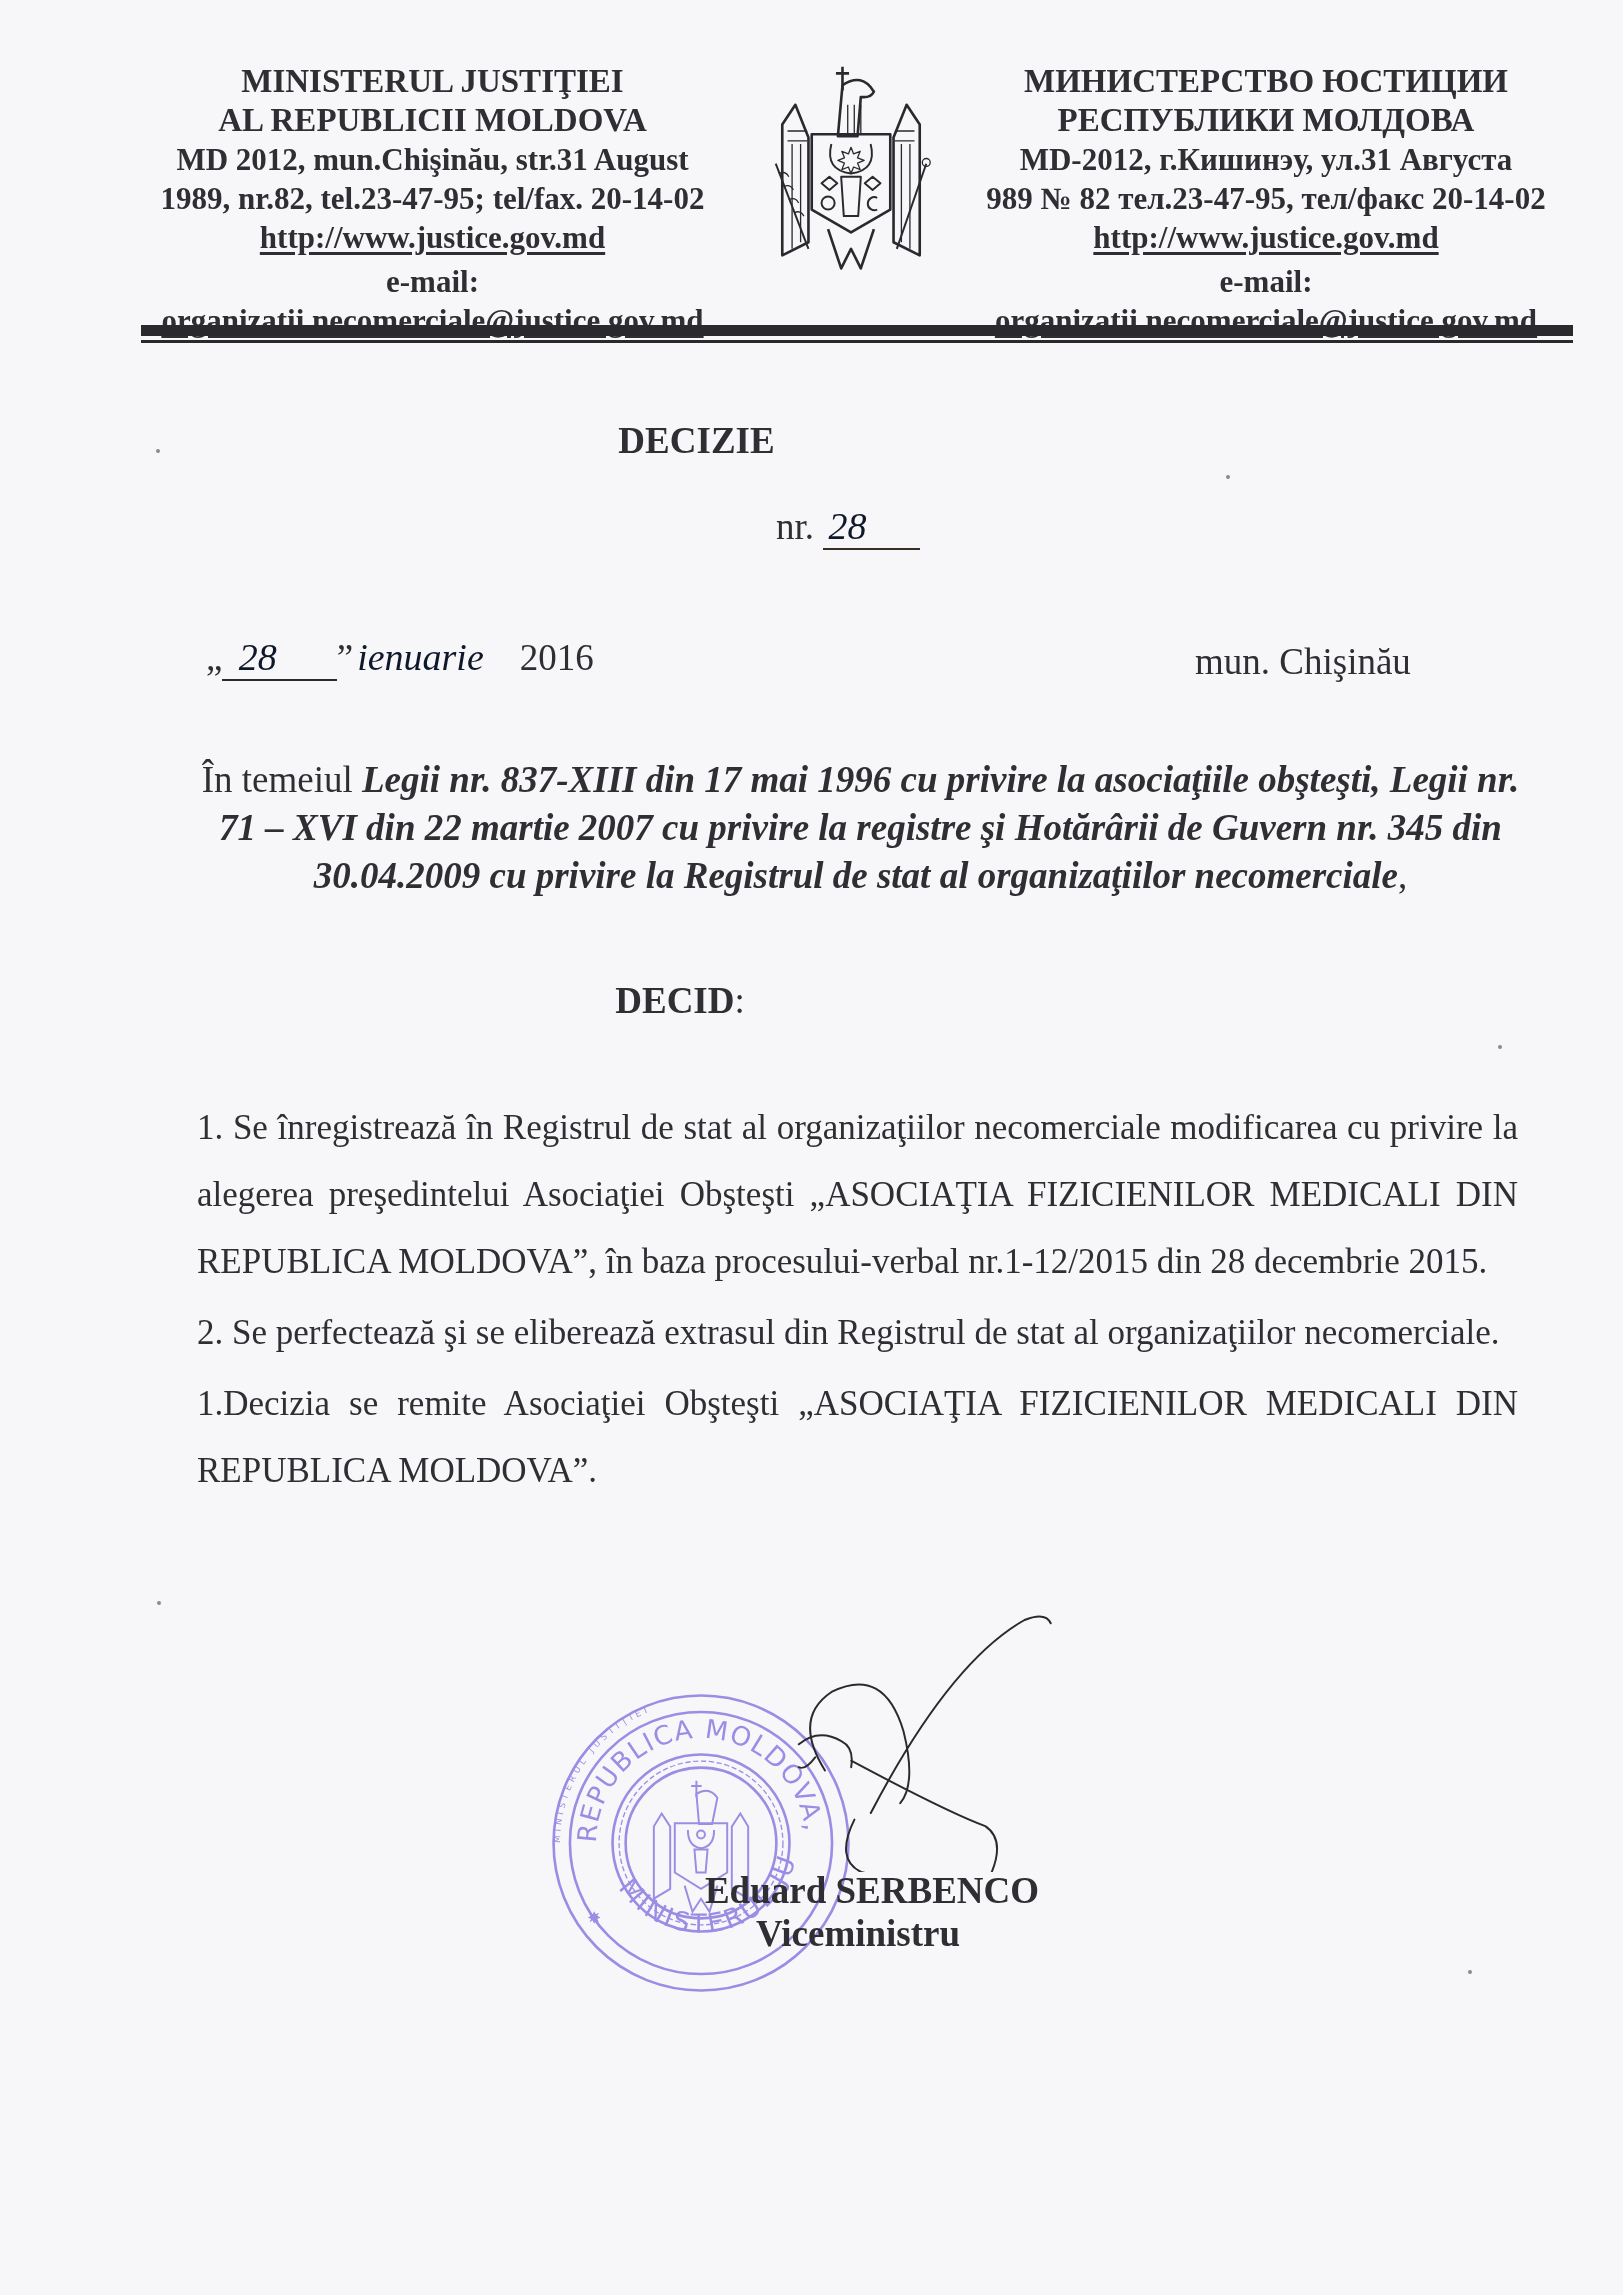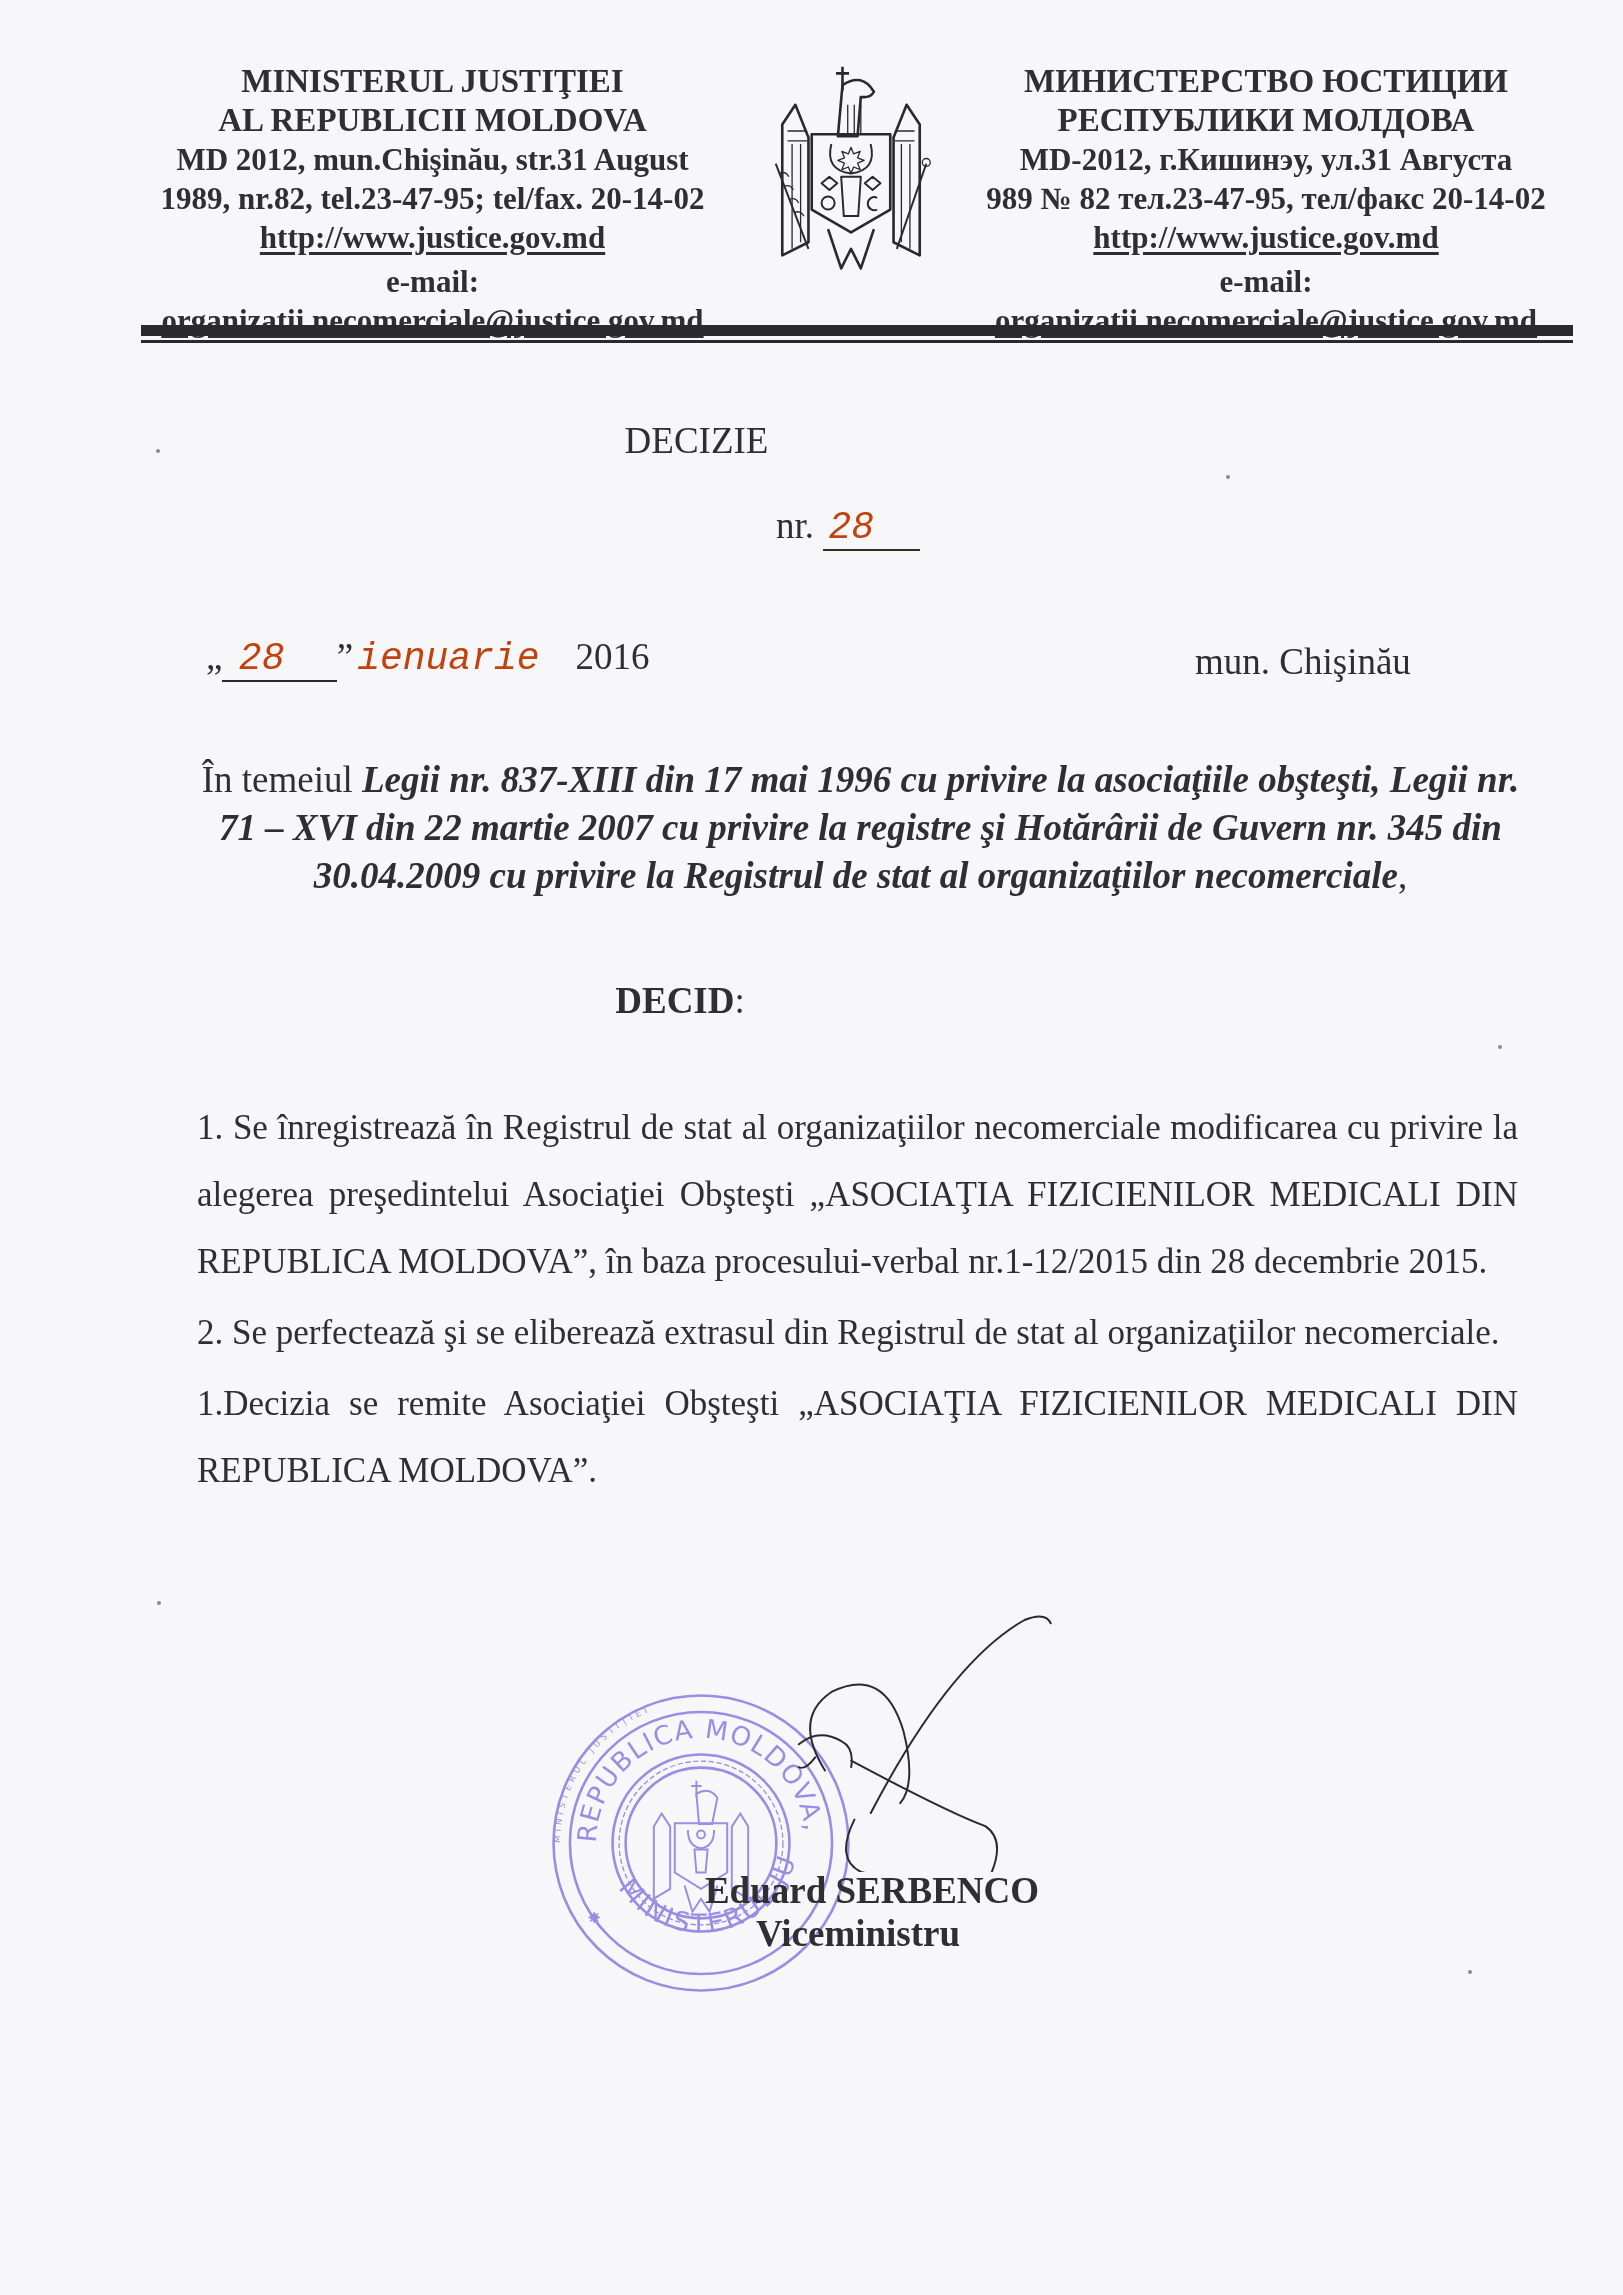--- a/index.html
+++ b/index.html
@@ -26,28 +26,28 @@
   .rule-thick {
     position: absolute; left: 141px; top: 325px; width: 1432px; height: 10.5px;
     background: #2a2a2e;
   }
   .rule-thin {
     position: absolute; left: 141px; top: 340px; width: 1432px; height: 3.3px;
     background: #2a2a2e;
   }
   .title {
     position: absolute; left: 0; width: 1393px; top: 419px; text-align: center;
-    font-weight: normal; font-size: 37px;
+    font-weight: bold; font-size: 37px;
   }
   .nr {
     position: absolute; left: 776px; top: 504px; font-size: 37px;
   }
   .hand {
-    font-family: Liberation Mono, monospace; font-style: italic;
-    color: #c2410c; font-weight: normal;
+    font-family: Liberation Serif, serif; font-style: italic;
+    color: #0f172a; font-weight: normal;
   }
   .nr .hand { display: inline-block; width: 92px; border-bottom: 2.6px solid #3a2e22; margin-left: 9.2px; text-align: left; padding-left: 5.2px; font-size: 38px; }
   .dateline {
     position: absolute; left: 206px; top: 635px; font-size: 37px; white-space: nowrap;
   }
   .dateline .day { display: inline-block; width: 98px; border-bottom: 2.6px solid #2a2a2e; text-align: left; padding-left: 16.4px; font-size: 38px; }
   .dateline .month { font-size: 38px; margin-left: 3.9px; margin-right: 36px; }
   .place {
     position: absolute; left: 1195px; top: 640px; font-size: 37px;
   }

